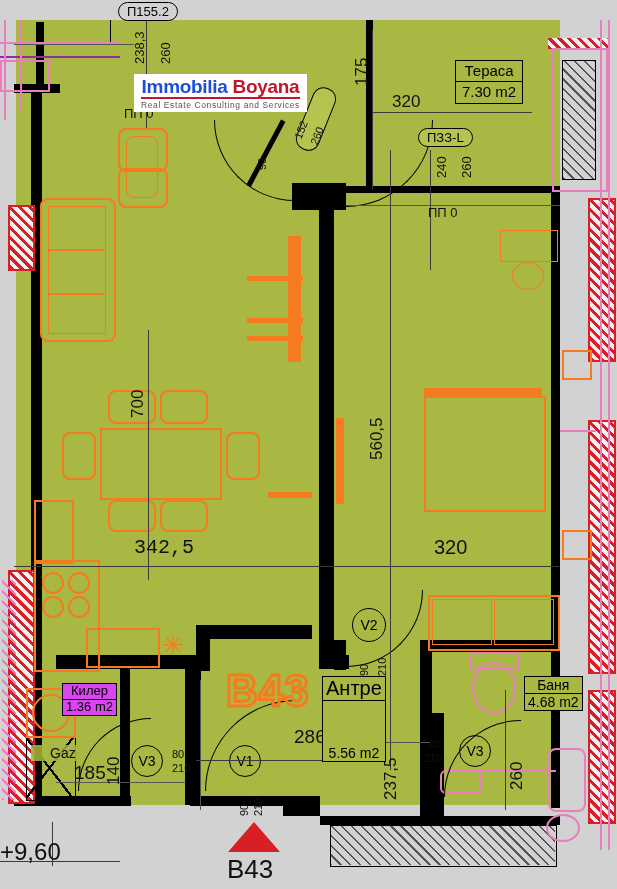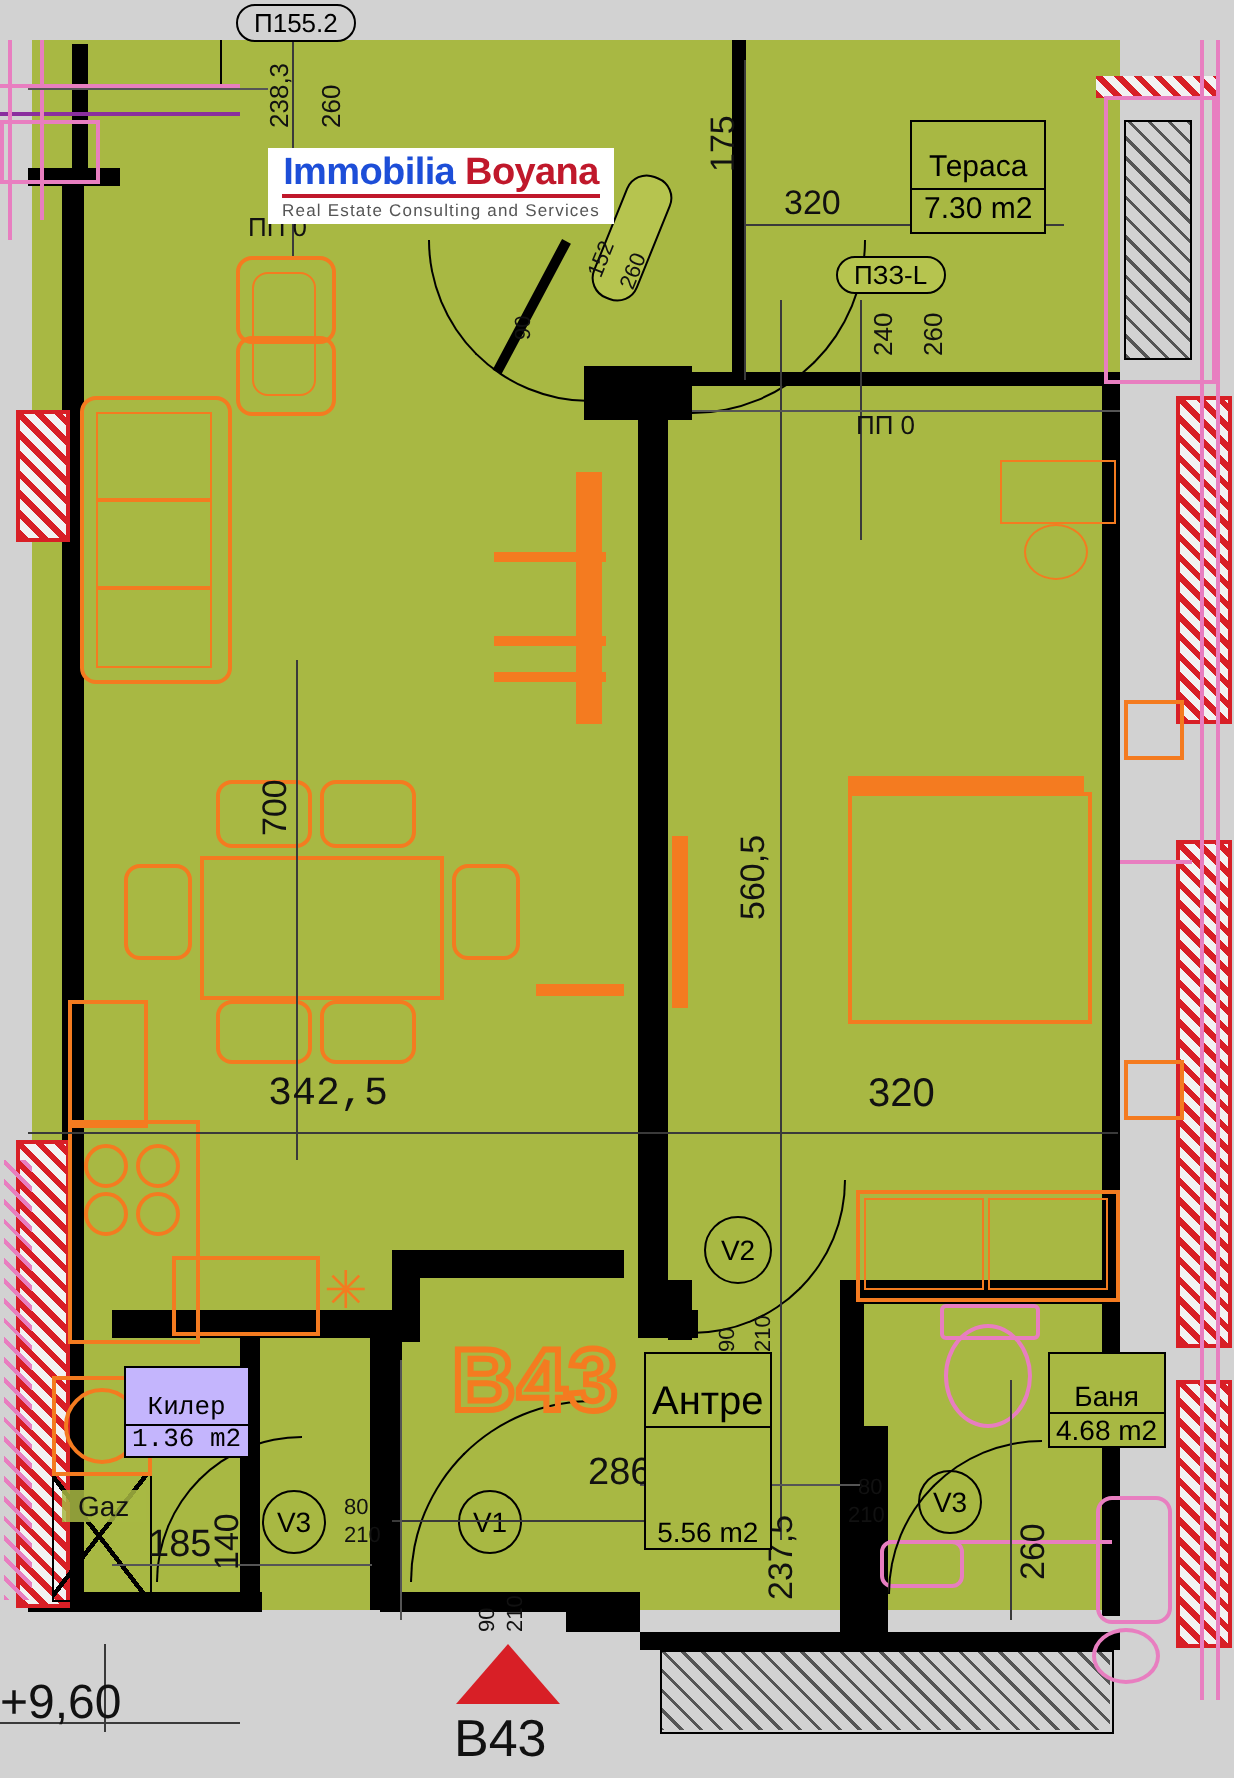--- a/index.html
+++ b/index.html
@@ -37,21 +37,20 @@
     background:rgba(168,184,67,0.0);
     text-align:center;
     line-height:1.15;
     color:#000;
   }
   .roombox .rname{
     border-bottom:1px solid #000;
     padding:1px 6px 2px 6px;
     font-size:15px;
     white-space:nowrap;
-    margin-top:13px;
   }
   .roombox .rarea{
     padding:1px 6px 2px 6px;
     font-size:15px;
     white-space:nowrap;
   }
   .roombox.small .rname,.roombox.small .rarea{font-size:12px;padding:0 3px;}
 
   
   .dim{
@@ -264,21 +263,21 @@
   <div class="abs ol-pink" style="left:472px;top:662px;width:40px;height:48px;border-radius:50%;"></div>
   <div class="abs ol-pink" style="left:470px;top:652px;width:46px;height:14px;border-radius:3px;"></div>
   <div class="abs ol-pink" style="left:548px;top:748px;width:34px;height:60px;border-radius:8px;"></div>
   <div class="abs ol-pink" style="left:546px;top:814px;width:30px;height:24px;border-radius:50%;"></div>
   <div class="abs ol-pink" style="left:440px;top:770px;width:38px;height:20px;border-radius:6px;"></div>
 
   <div class="abs ol-blk" style="left:26px;top:737px;width:48px;height:62px;"></div>
   <div class="abs" style="left:26px;top:737px;width:48px;height:62px;
        background:linear-gradient(to top right,transparent 48%,#000 48%,#000 51%,transparent 51%),
                   linear-gradient(to bottom right,transparent 48%,#000 48%,#000 51%,transparent 51%);"></div>
-  <div class="abs dim sm" style="left:31px;top:745px;font-size:14px;background:rgba(168,184,67,0.85);padding:0 8px;">Gaz</div>
+  <div class="abs dim sm" style="left:31px;top:745px;font-size:14px;background:rgba(168,184,67,0.85);padding:0 19px;">Gaz</div>
   <div class="abs ol-org2" style="left:32px;top:694px;width:34px;height:34px;border-radius:50%;"></div>
   <div class="abs ol-org2" style="left:26px;top:688px;width:46px;height:46px;"></div>
 
   <div class="abs arcq" style="left:214px;top:120px;width:80px;height:80px;border-radius:0 0 0 100%;border-top:none;border-right:none;"></div>
   <div class="abs blk" style="left:246px;top:112px;width:5px;height:74px;transform:rotate(28deg);transform-origin:bottom center;"></div>
 
   <div class="abs arcq" style="left:346px;top:120px;width:86px;height:86px;border-radius:0 0 100% 0;border-top:none;border-left:none;"></div>
 
   <div class="abs arcq" style="left:346px;top:590px;width:76px;height:76px;border-radius:0 0 100% 0;border-top:none;border-left:none;"></div>
   <div class="doorcircle" style="left:352px;top:608px;width:32px;height:32px;">
@@ -363,21 +362,21 @@
   <div class="roombox abs small" style="left:322px;top:676px;background:#a8b843;">
     <div class="rname" style="font-size:20px;">Антре</div>
     <div class="rarea" style="font-size:14px;margin-top:44px;">5.56 m2</div>
   </div>
 
   <div class="roombox abs small" style="left:524px;top:676px;background:#a8b843;">
     <div class="rname" style="font-size:14px;">Баня</div>
     <div class="rarea" style="font-size:14px;">4.68 m2</div>
   </div>
 
-  <div class="roombox abs small" style="left:62px;top:683px;background:#c4b5fd;font-family:Liberation Mono, monospace;">
+  <div class="roombox abs small" style="left:62px;top:683px;background:#d946ef;">
     <div class="rname" style="font-size:13px;">Килер</div>
     <div class="rarea" style="font-size:13px;">1.36 m2</div>
   </div>
 
   <div id="b43big" style="left:226px;top:666px;">B43</div>
 
   <div class="tri" style="left:228px;top:822px;"></div>
   <div id="b43bot" style="left:227px;top:854px;">B43</div>
 
   <div class="abs dim" style="left:0;top:838px;font-size:24px;">+9,60</div>

